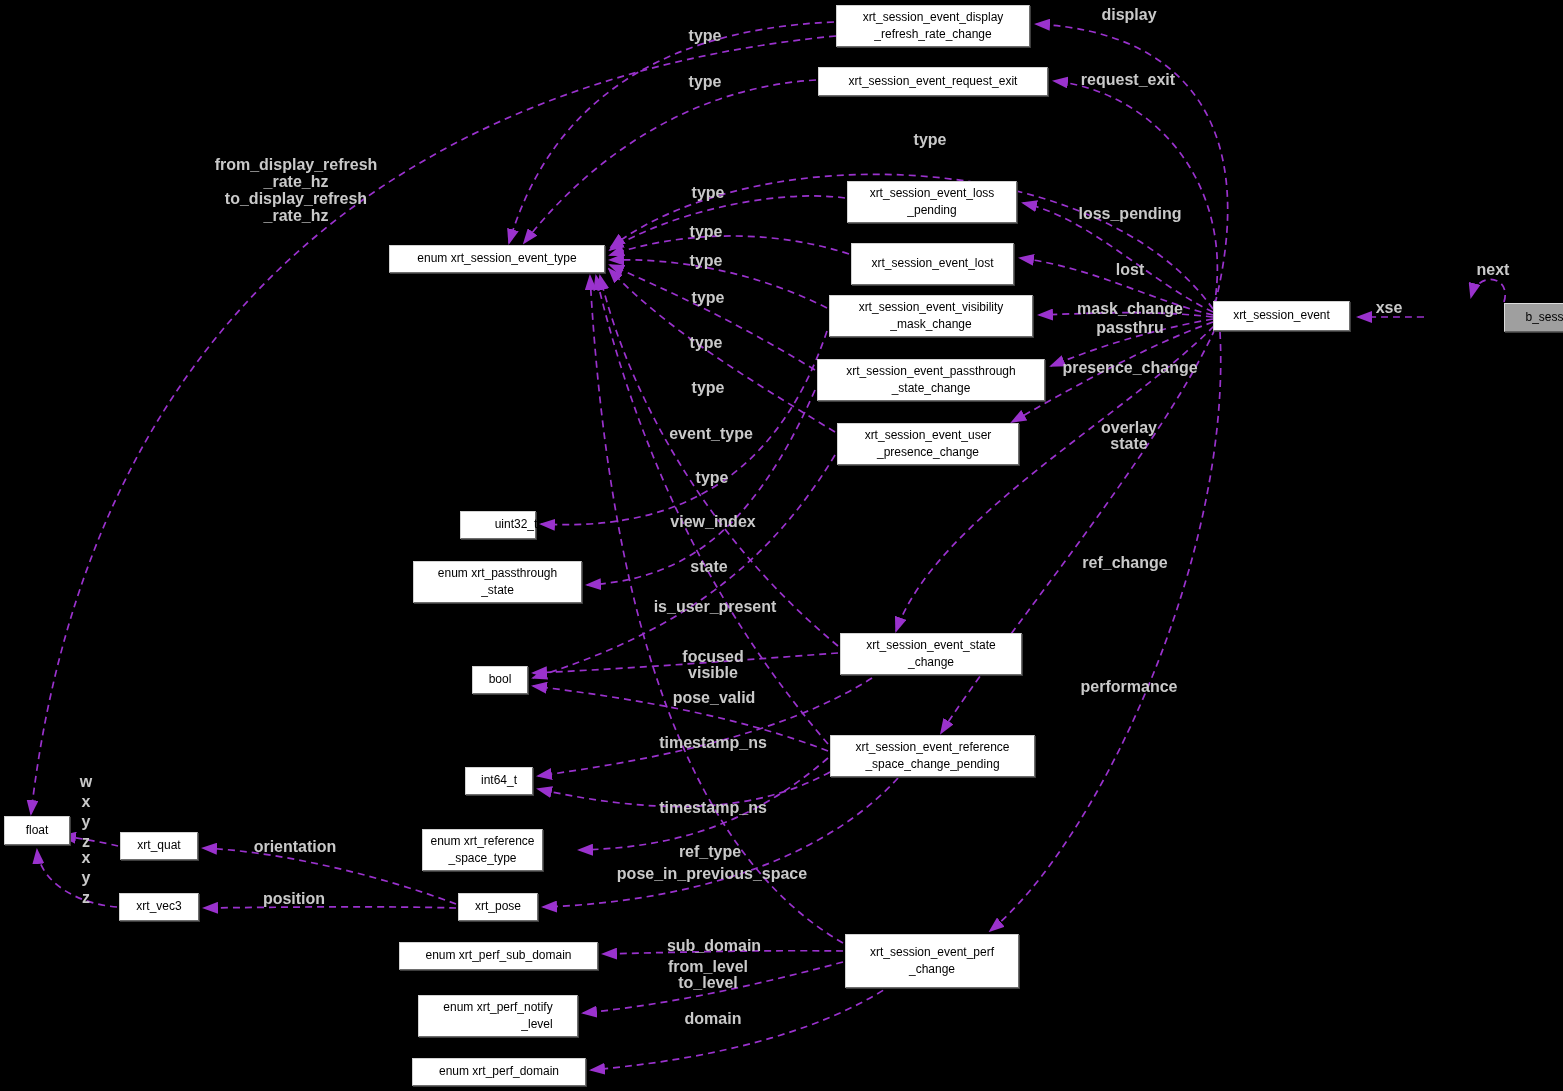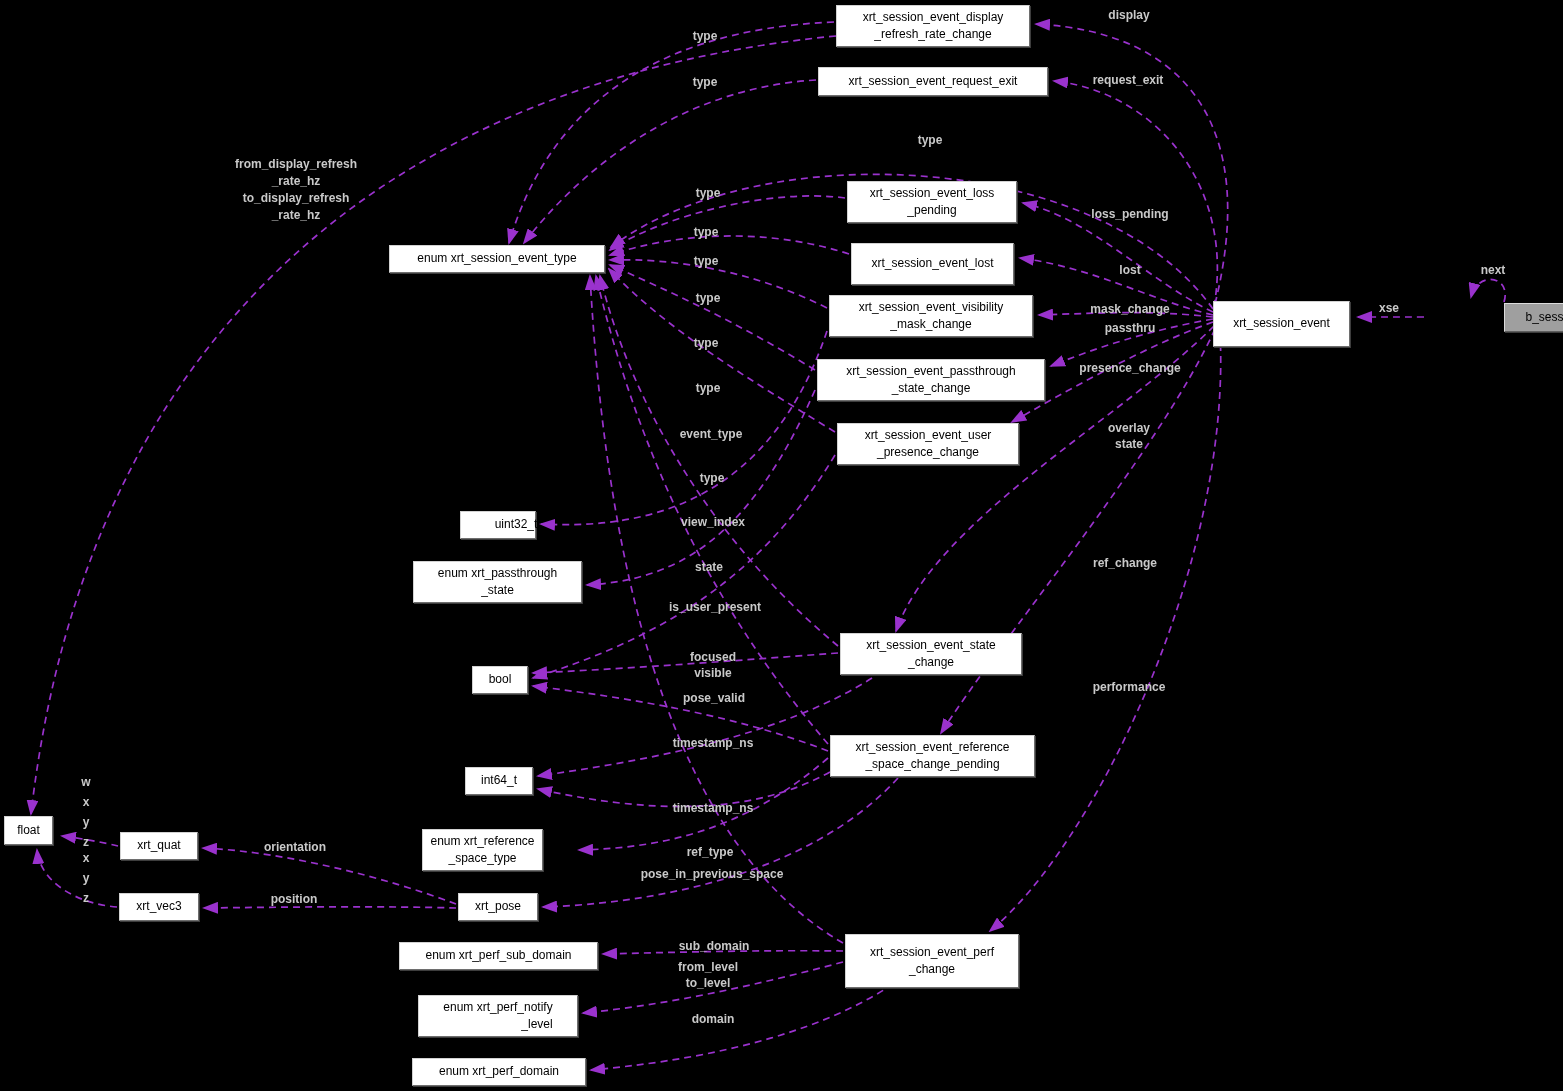--- a/index.html
+++ b/index.html
@@ -31,21 +31,21 @@
     cursor:pointer;
   }
   .node.hl{
     background:var(--hl-fill,#9f9f9f);
     border-color:#dcdcdc #5f5f5f #5f5f5f #dcdcdc;
   }
   .elabel{
     position:absolute;
     transform:translate(-50%,-50%);
     color:var(--lbl,#c9c9c9);
-    font-size:12px;font-weight:bold;
+    font-size:16px;font-weight:bold;
     line-height:16px;
     text-align:center;white-space:pre-line;
     pointer-events:none;
   }
   .elabel.v{line-height:20px;}
   .elabel.m4{line-height:17px;}
 </style>
 </head>
 <body>
 
@@ -105,33 +105,33 @@
       <div class="node" style="left: 818px; top: 67px; width: 230px; height: 29px;">xrt_session_event_request_exit</div>
       <div class="node" style="left: 847px; top: 181px; width: 170px; height: 42px;">xrt_session_event_loss
 _pending</div>
       <div class="node" style="left: 851px; top: 243px; width: 163px; height: 42px;">xrt_session_event_lost</div>
       <div class="node" style="left: 829px; top: 295px; width: 204px; height: 42px;">xrt_session_event_visibility
 _mask_change</div>
       <div class="node" style="left: 817px; top: 359px; width: 228px; height: 42px;">xrt_session_event_passthrough
 _state_change</div>
       <div class="node" style="left: 837px; top: 423px; width: 182px; height: 42px;">xrt_session_event_user
 _presence_change</div>
-      <div class="node" style="left: 1213px; top: 301px; width: 137px; height: 46px;">xrt_session_event</div>
+      <div class="node" style="left: 1213px; top: 301px; width: 137px; height: 30px;">xrt_session_event</div>
       <div class="node hl" style="left: 1504px; top: 303px; width: 133px; height: 29px;">b_session_event</div>
       <div class="node" style="left: 389px; top: 245px; width: 216px; height: 28px;">enum xrt_session_event_type</div>
       <div class="node" style="left: 460px; top: 511px; width: 76px; height: 28px; padding-left: 36px;">uint32_t</div>
       <div class="node" style="left: 413px; top: 561px; width: 169px; height: 42px;">enum xrt_passthrough
 _state</div>
       <div class="node" style="left: 472px; top: 666px; width: 56px; height: 28px;">bool</div>
       <div class="node" style="left: 840px; top: 633px; width: 182px; height: 42px;">xrt_session_event_state
 _change</div>
       <div class="node" style="left: 830px; top: 735px; width: 205px; height: 42px;">xrt_session_event_reference
 _space_change_pending</div>
       <div class="node" style="left: 465px; top: 767px; width: 68px; height: 28px;">int64_t</div>
-      <div class="node" style="left: 4px; top: 816px; width: 49px; height: 29px;">float</div>
+      <div class="node" style="left: 4px; top: 816px; width: 66px; height: 29px;">float</div>
       <div class="node" style="left: 120px; top: 832px; width: 78px; height: 28px;">xrt_quat</div>
       <div class="node" style="left: 119px; top: 893px; width: 80px; height: 28px;">xrt_vec3</div>
       <div class="node" style="left: 422px; top: 829px; width: 121px; height: 42px;">enum xrt_reference
 _space_type</div>
       <div class="node" style="left: 458px; top: 893px; width: 80px; height: 28px;">xrt_pose</div>
       <div class="node" style="left: 399px; top: 942px; width: 199px; height: 28px;">enum xrt_perf_sub_domain</div>
       <div class="node" style="left: 418px; top: 995px; width: 160px; height: 42px; text-align: right;">enum xrt_perf_notify
 _level</div>
       <div class="node" style="left: 412px; top: 1058px; width: 174px; height: 28px;">enum xrt_perf_domain</div>
       <div class="node" style="left: 845px; top: 934px; width: 174px; height: 54px;">xrt_session_event_perf

